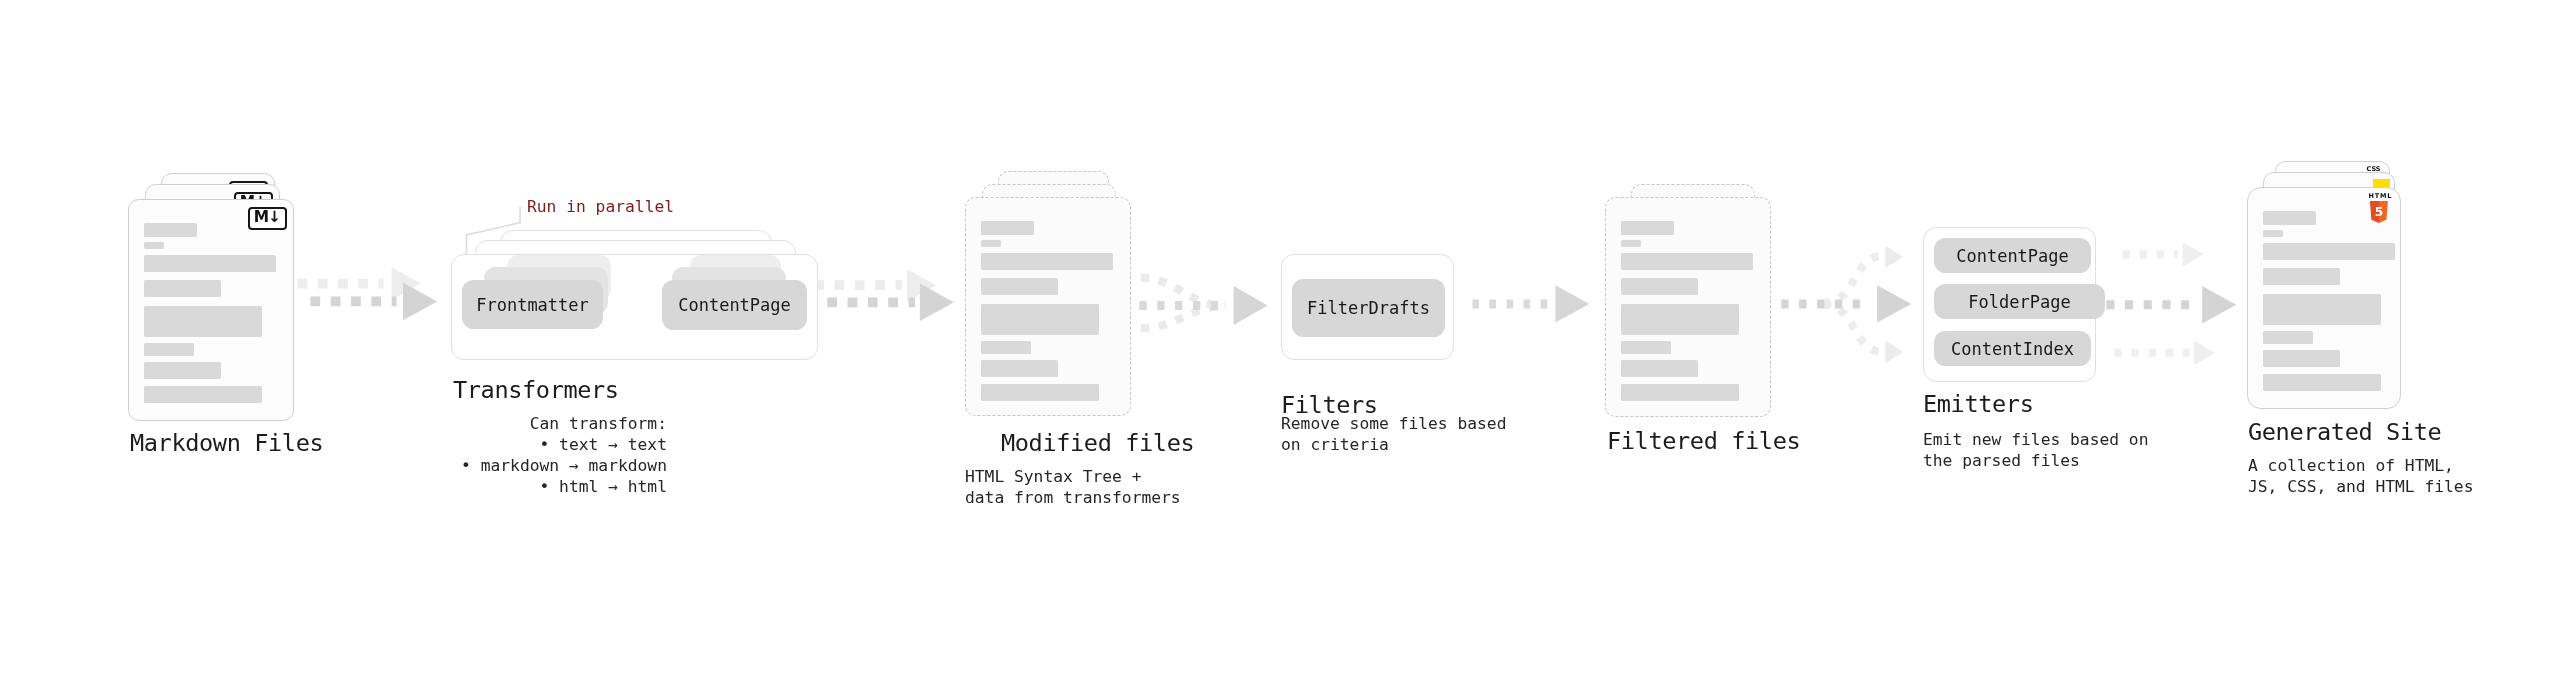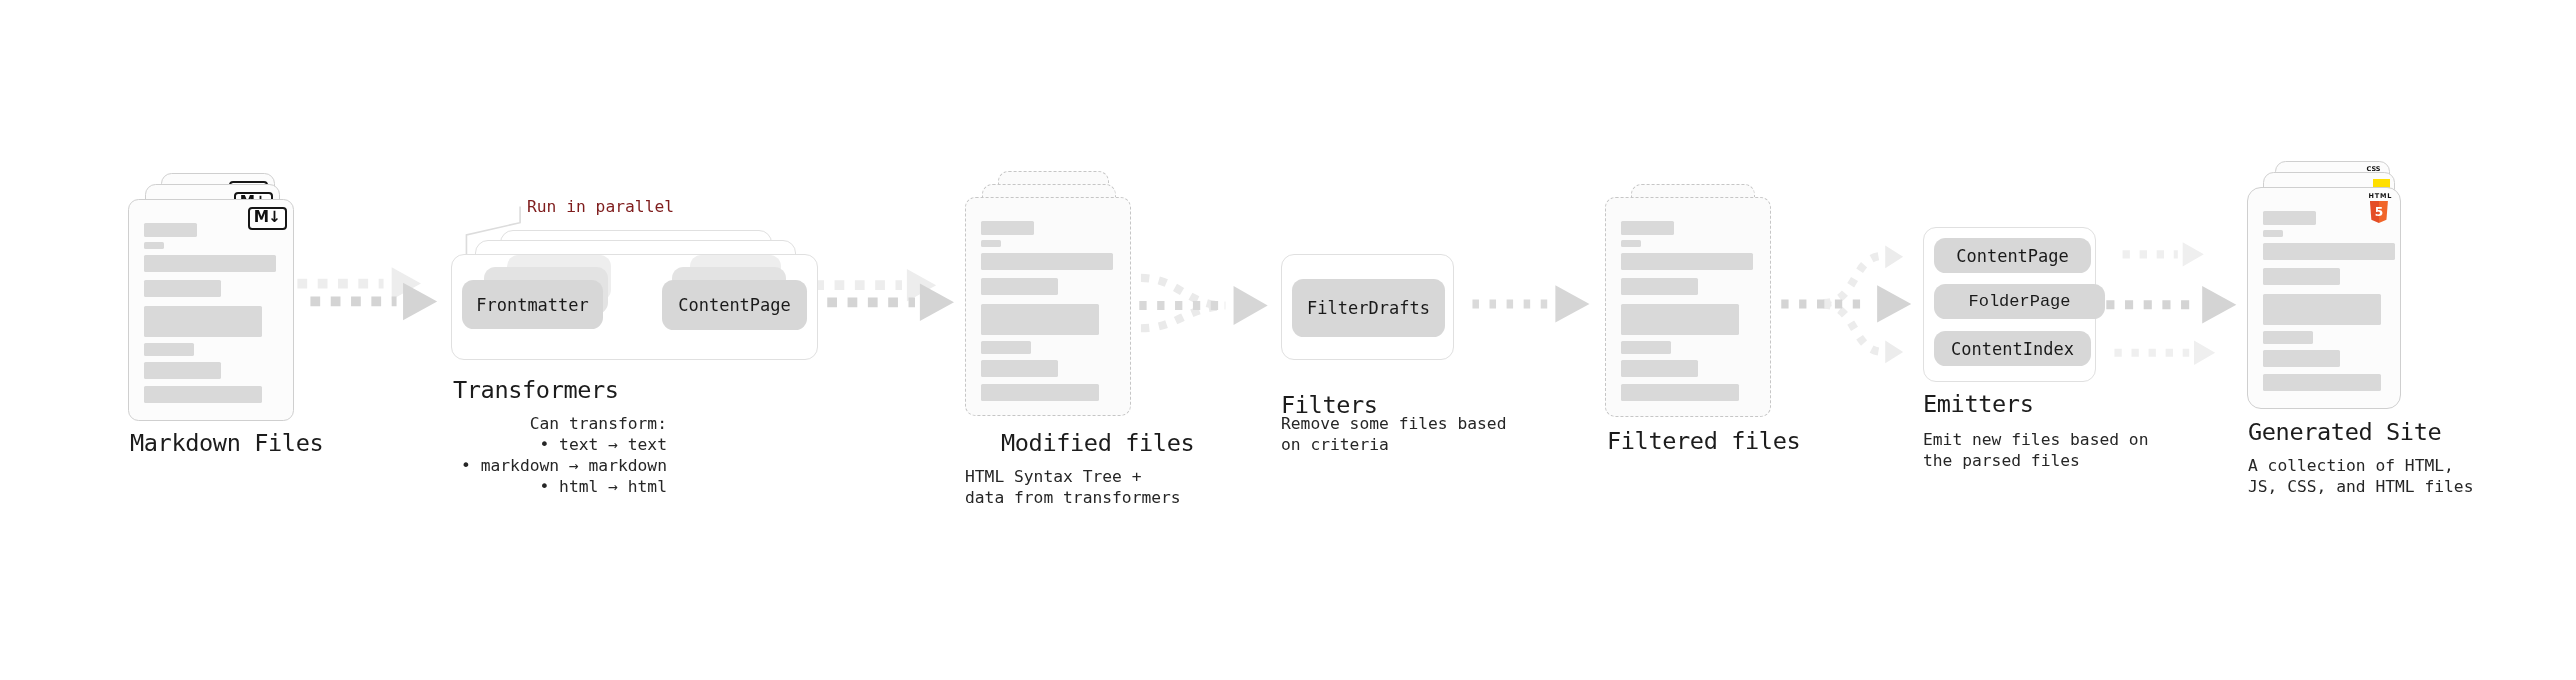--- a/index.html
+++ b/index.html
@@ -203,21 +203,21 @@
       <i class="bar" style="top:143px;width:50px;height:13px;"></i>
       <i class="bar" style="top:162px;width:77px;height:17px;"></i>
       <i class="bar" style="top:186px;width:118px;height:17px;"></i>
     </div>
     <div class="title" style="left:1607px;top:427px;">Filtered files</div>
   </div>
 
   <div class="node z2">
     <div class="panel" style="left:1923px;top:227px;width:173px;height:155px;"></div>
     <div class="pill" style="left:1934px;top:238px;width:157px;height:35px;">ContentPage</div>
-    <div class="pill" style="left:1934px;top:284px;width:171px;height:35px;font-family:Liberation Mono, monospace;">FolderPage</div>
+    <div class="pill" style="left:1934px;top:284px;width:171px;height:35px;">FolderPage</div>
     <div class="pill" style="left:1934px;top:331px;width:157px;height:35px;">ContentIndex</div>
     <div class="title" style="left:1923px;top:390px;">Emitters</div>
     <div class="sub" style="left:1923px;top:429px;">
       <div>Emit new files based on</div>
       <div>the parsed files</div>
     </div>
   </div>
 
   <div class="node z2">
     <div class="card" style="left:2275px;top:161px;width:115px;height:210px;">

